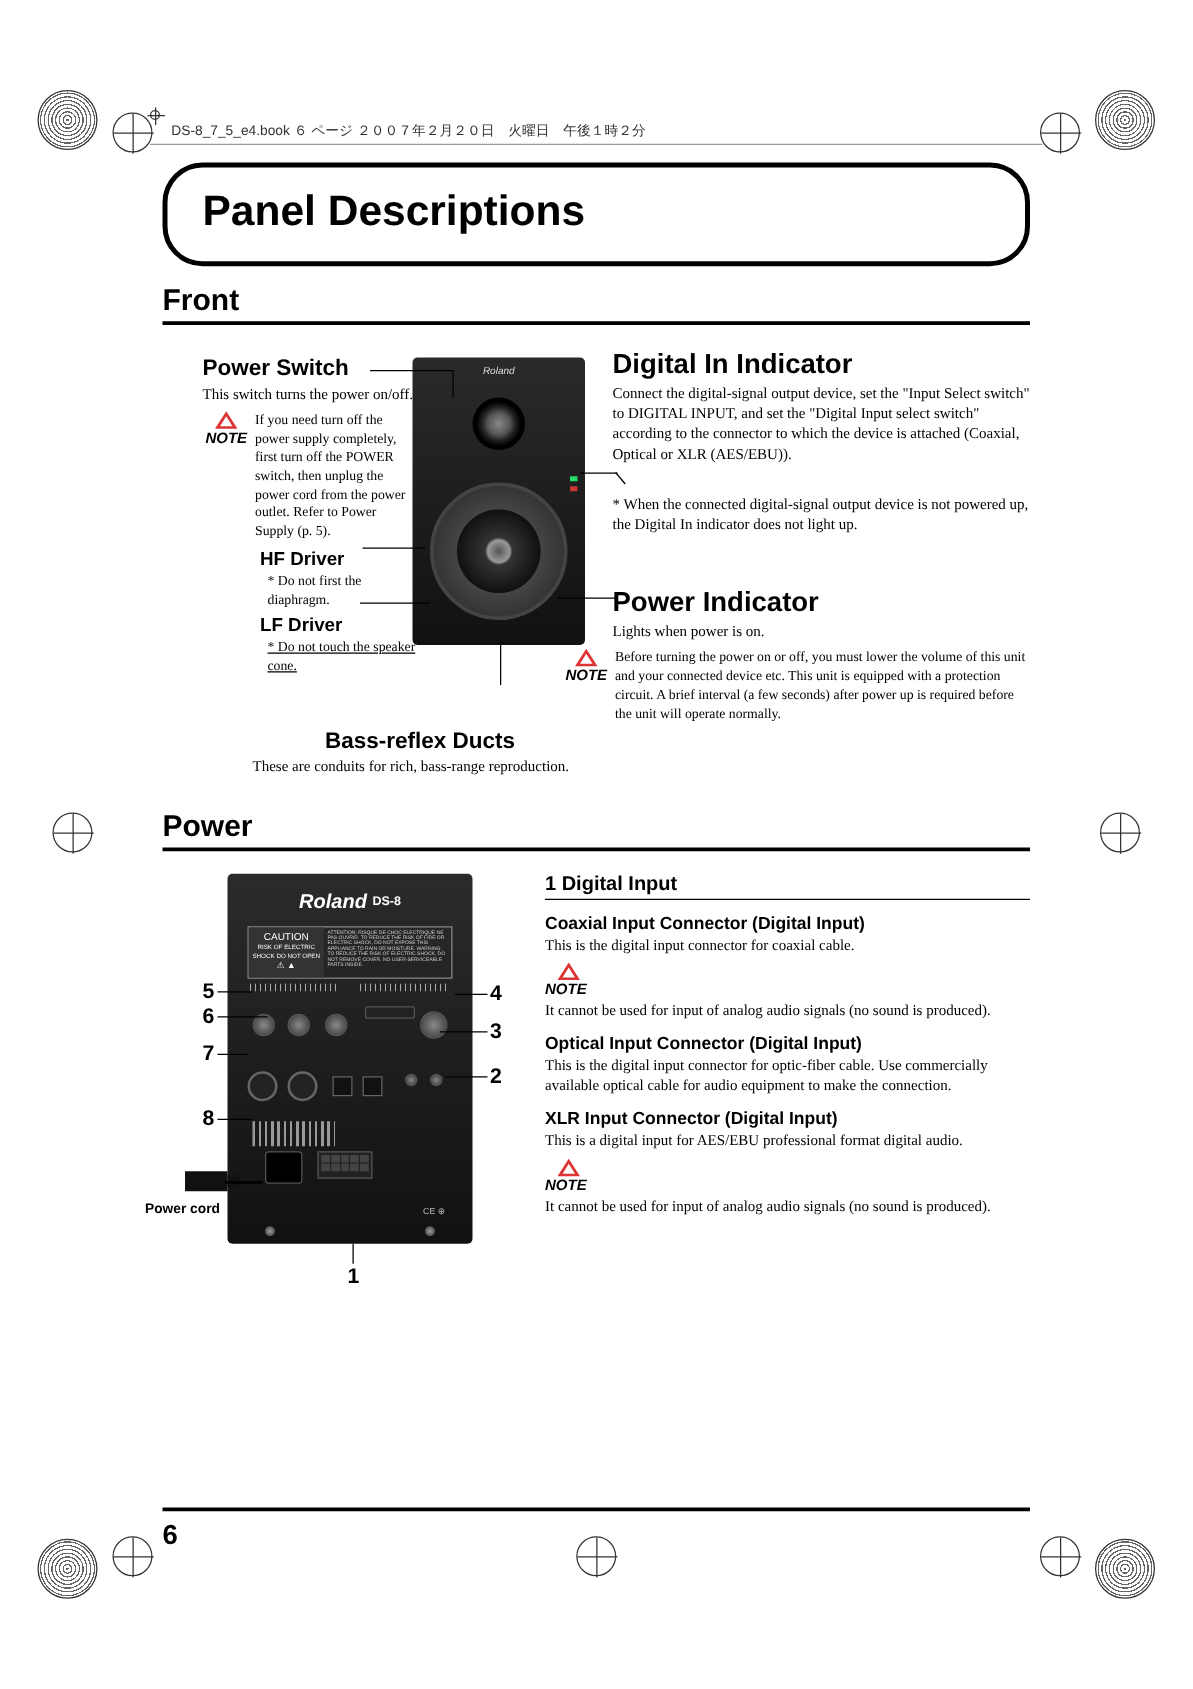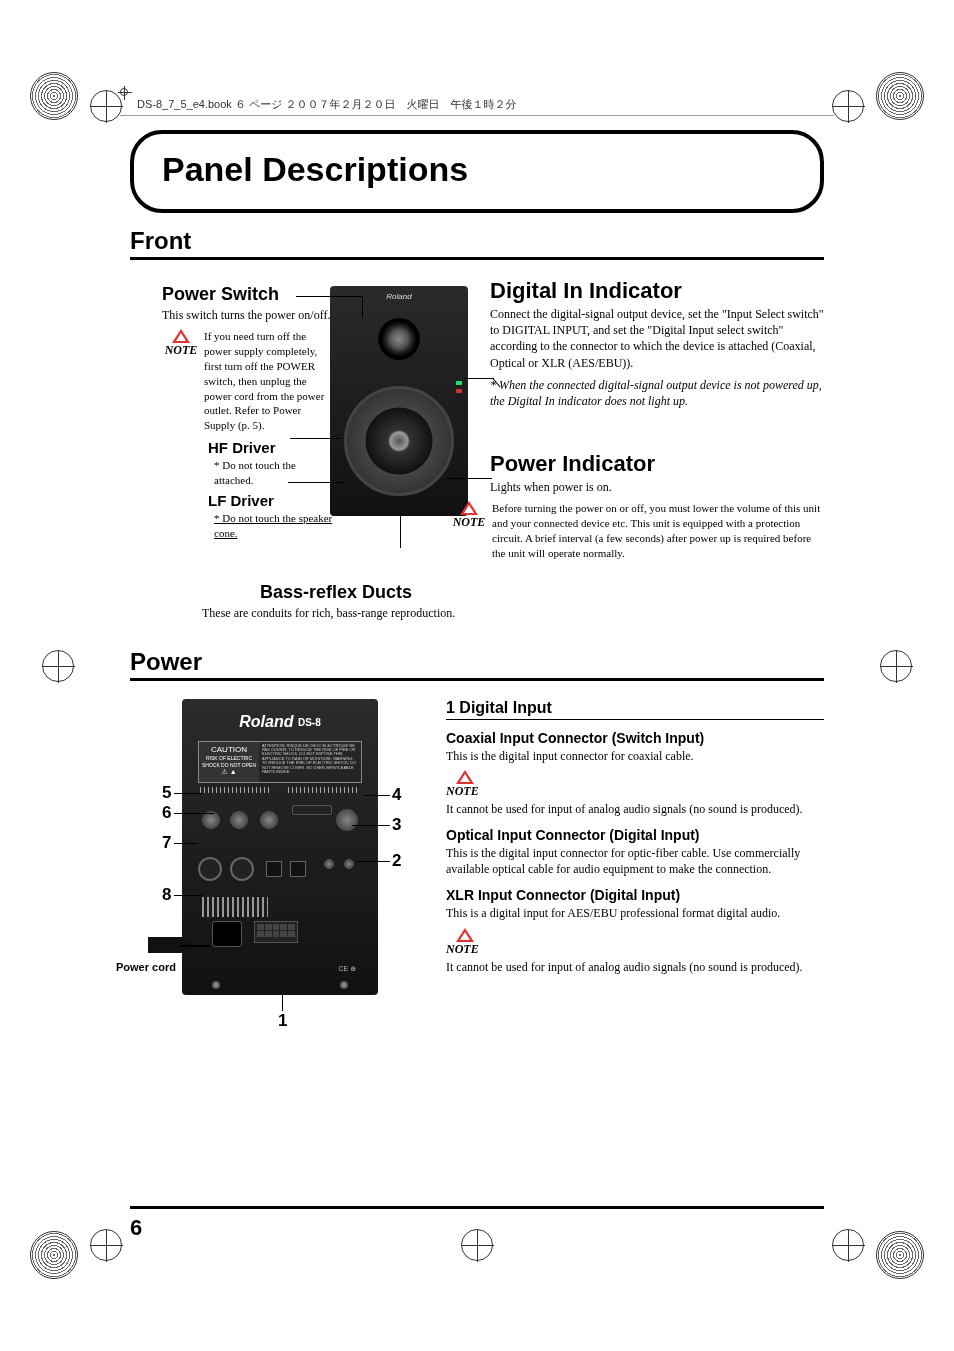--- a/index.html
+++ b/index.html
@@ -82,40 +82,40 @@
   .rightcol { flex: 1; }
   .callout-title {
     font-family: Arial, Helvetica, sans-serif;
     font-weight: 800; font-size: 18px; margin-bottom: 2px;
   }
   .callout-title.big { font-size: 22px; }
   p.body { font-size: 12px; line-height: 1.35; margin-bottom: 6px; }
   p.small { font-size: 11px; line-height: 1.35; }
   .note-row { display:flex; gap:4px; align-items:flex-start; margin: 6px 0; }
   .note-icon {
-    font-family: Liberation Serif, serif; font-weight: 900; font-style: italic;
+    font-family: Liberation Sans, sans-serif; font-weight: 900; font-style: italic;
     font-size: 12px; color:#000; text-align:center; width:38px; flex-shrink:0;
   }
   .note-icon .tri {
     width: 0; height: 0; margin: 0 auto 0;
     border-left: 9px solid transparent;
     border-right: 9px solid transparent;
     border-bottom: 14px solid #d33;
     position: relative;
   }
   .note-icon .tri::after {
     content:''; position:absolute; left:-5px; top:4px;
     border-left:5px solid transparent; border-right:5px solid transparent;
     border-bottom:8px solid #fff;
   }
   .sub-head {
     font-family: Arial, Helvetica, sans-serif;
     font-weight: 800; font-size: 14px; margin: 10px 0 2px;
   }
-  .rear-block { display:flex; gap: 16px; margin-top: 6px; }
+  .rear-block { display:flex; gap: 6px; margin-top: 6px; }
   .rear-left { width: 300px; position: relative; }
   .rear-right { flex:1; padding-top:0; }
   .speaker-img {
     width: 138px; height: 230px;
     background: linear-gradient(#2a2a2a,#111);
     border-radius: 4px; position:absolute; top: 8px; left: 200px;
     overflow:hidden;
   }
   .speaker-img .tweeter {
     position:absolute; top:32px; left:50%; transform:translateX(-50%);
@@ -223,21 +223,21 @@
 
       <div class="callout-title" style="margin-top:6px;">Power Switch</div>
       <p class="body">This switch turns the power on/off.</p>
       <div class="note-row">
         <div class="note-icon"><div class="tri"></div><span>NOTE</span></div>
         <p class="small" style="width:130px;">If you need turn off the power supply completely, first turn off the POWER switch, then unplug the power cord from the power outlet. Refer to Power Supply (p. 5).</p>
       </div>
 
       <div style="margin-left:46px;">
         <div class="callout-title" style="font-size:15px; margin-top:6px;">HF Driver</div>
-        <p class="small" style="margin-left:6px; width:110px;">* Do not touch the attached.</p>
+        <p class="small" style="margin-left:6px; width:110px;">* Do not first the diaphragm.</p>
         <div class="callout-title" style="font-size:15px; margin-top:4px;">LF Driver</div>
         <p class="small" style="margin-left:6px; width:120px;text-decoration:underline;">* Do not touch the speaker cone.</p>
       </div>
 
       <div class="speaker-img">
         <div class="brand">Roland</div>
         <div class="tweeter"></div>
         <div class="woofer"></div>
         <div class="leds">
           <div class="led g"></div>
@@ -256,21 +256,21 @@
 
       <div style="text-align:center; margin-top:42px; margin-left:40px;">
         <div class="callout-title" style="font-size:18px;">Bass-reflex Ducts</div>
         <p class="body" style="text-align:left;">These are conduits for rich, bass-range reproduction.</p>
       </div>
     </div>
 
     <div class="rightcol">
       <div class="callout-title big">Digital In Indicator</div>
       <p class="body">Connect the digital-signal output device, set the "Input Select switch" to DIGITAL INPUT, and set the "Digital Input select switch" according to the connector to which the device is attached (Coaxial, Optical or XLR (AES/EBU)).</p>
-      <p class="body" style="margin-top:6px;font-style:italic;">* When the connected digital-signal output device is not powered up, the Digital In indicator does not light up.</p>
+      <p class="body" style="margin-top:24px;">* When the connected digital-signal output device is not powered up, the Digital In indicator does not light up.</p>
 
       <div class="callout-title big" style="margin-top:42px;">Power Indicator</div>
       <p class="body">Lights when power is on.</p>
       <div class="note-row" style="margin-left:-40px;">
         <div class="note-icon"><div class="tri"></div><span>NOTE</span></div>
         <p class="small">Before turning the power on or off, you must lower the volume of this unit and your connected device etc. This unit is equipped with a protection circuit. A brief interval (a few seconds) after power up is required before the unit will operate normally.</p>
       </div>
     </div>
   </div>
 
@@ -348,21 +348,21 @@
         <div class="rear-num" style="left:148px; top:312px;">1</div>
         <div style="position:absolute; left:152px; top:296px; width:1px; height:16px; background:#000;"></div>
 
         <div class="powercord-lbl" style="left:-14px; top:262px;">Power cord</div>
       </div>
     </div>
 
     <div class="rear-right">
       <h3 class="hline">1 Digital Input</h3>
 
-      <div class="sub-head">Coaxial Input Connector (Switch Input)</div>
+      <div class="sub-head">Coaxial Input Connector (Digital Input)</div>
       <p class="body">This is the digital input connector for coaxial cable.</p>
       <div class="note-icon" style="text-align:left; margin:4px 0 2px;"><div class="tri"></div><span>NOTE</span></div>
       <p class="body">It cannot be used for input of analog audio signals (no sound is produced).</p>
 
       <div class="sub-head">Optical Input Connector (Digital Input)</div>
       <p class="body">This is the digital input connector for optic-fiber cable. Use commercially available optical cable for audio equipment to make the connection.</p>
 
       <div class="sub-head">XLR Input Connector (Digital Input)</div>
       <p class="body">This is a digital input for AES/EBU professional format digital audio.</p>
       <div class="note-icon" style="text-align:left; margin:4px 0 2px;"><div class="tri"></div><span>NOTE</span></div>

